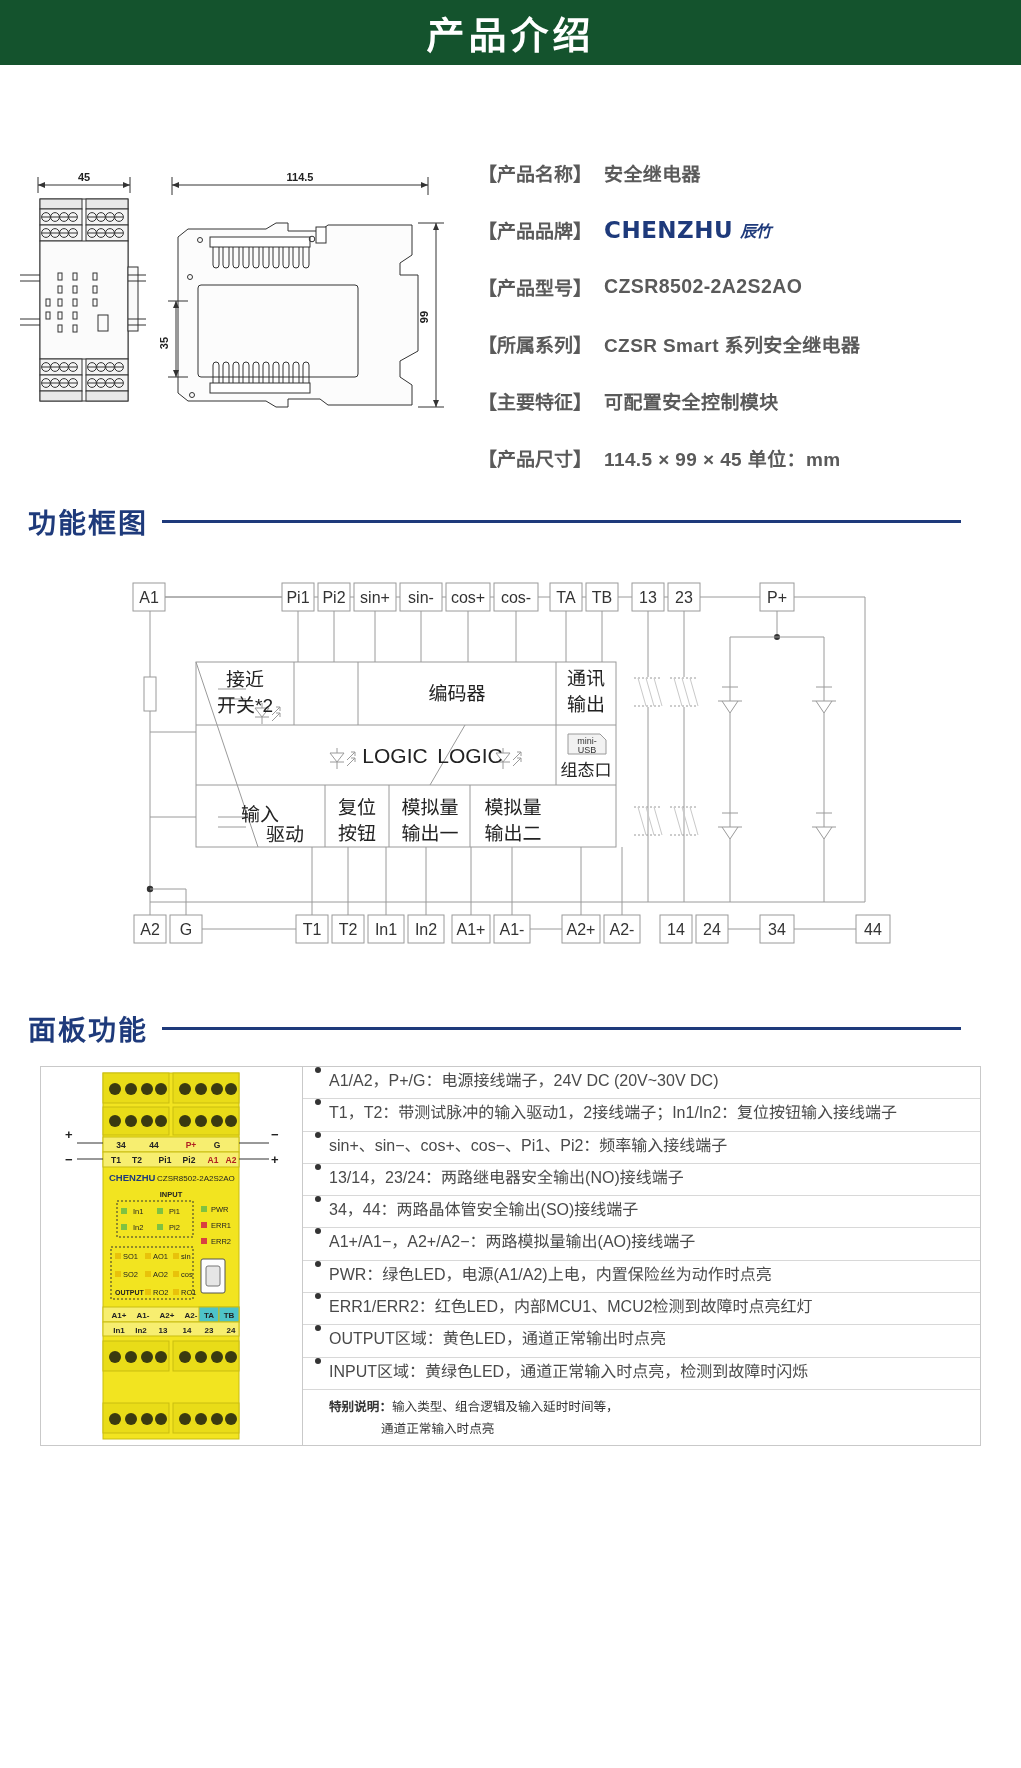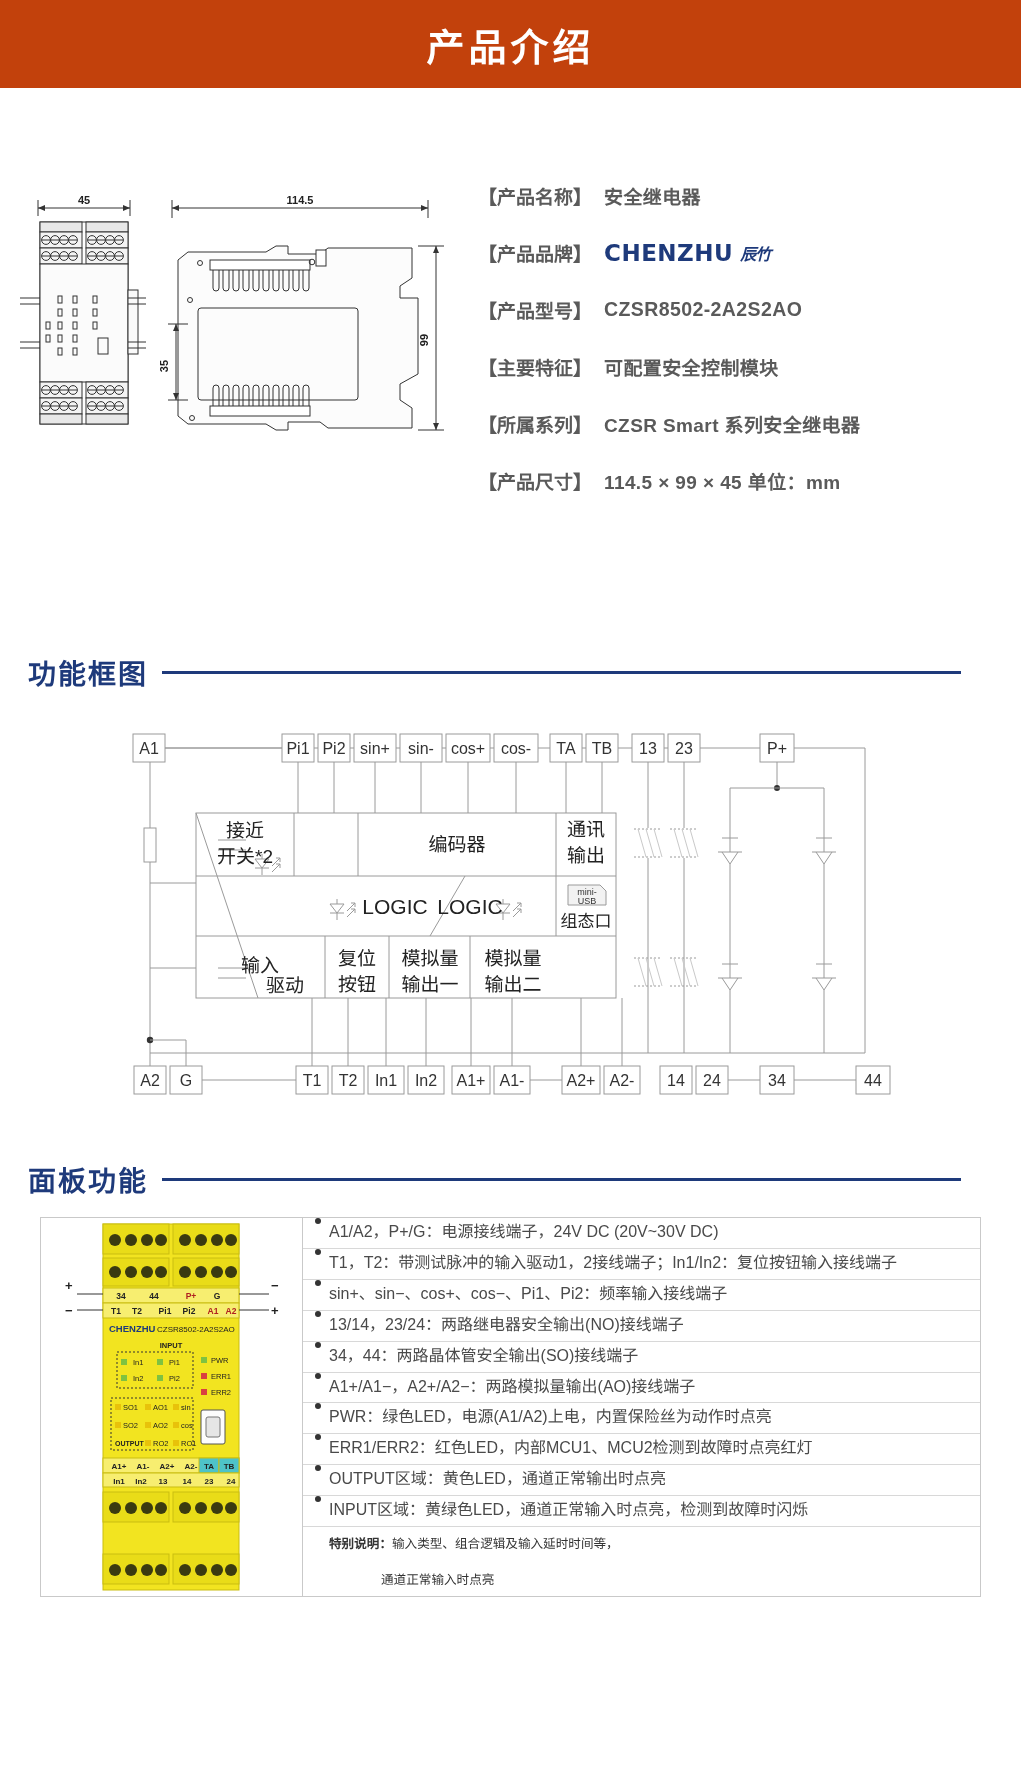--- a/index.html
+++ b/index.html
@@ -8,21 +8,21 @@
     width:1021px; height:1768px;
     background:#ffffff;
     font-family:"Liberation Sans","DejaVu Sans",sans-serif;
     color:#4a4a4a;
     position:relative;
     overflow:hidden;
   }
 
   
   .banner {
-    height:88px; background:#c2410c;
+    height:65px; background:#14532d;
     display:flex; align-items:center; justify-content:center;
   }
   .banner-title {
     color:#fff; font-size:38px; font-weight:bold; letter-spacing:4px;
   }
 
   
   .product-section {
     display:flex; padding:90px 30px 0 20px; gap:10px;
   }
@@ -69,21 +69,21 @@
   .bullet-row {
     display:flex; align-items:flex-start; gap:8px;
     border-bottom:1px solid #d8d8d8;
     padding:0 12px; font-size:16px; color:#4a4a4a;
     flex:1; min-height:0;
   }
   .bullet-row:last-child { border-bottom:none; }
   .dot { width:6px; height:6px; background:#333; border-radius:50%; flex:none; }
   .note-row {
     display:flex; padding:6px 12px 8px 26px; font-size:12.6px; color:#333;
-    flex-direction:column; gap:17px; justify-content:center; flex:1.25;
+    flex-direction:column; gap:3px; justify-content:center; flex:1.25;
   }
   .note-row b { font-weight:bold; }
   .note-line2 { padding-left:52px; }
 </style>
 </head>
 <body>
 
 <div class="banner">
   <div class="banner-title">产品介绍</div>
 </div>
@@ -293,35 +293,35 @@
       <div class="brand-logo">
         <span class="brand-en">CHENZHU</span>
         <span class="brand-cn">辰竹</span>
       </div>
     </div>
     <div class="spec-row">
       <div class="spec-label">【产品型号】</div>
       <div class="spec-value model">CZSR8502-2A2S2AO</div>
     </div>
     <div class="spec-row">
+      <div class="spec-label">【所属系列】</div>
+      <div class="spec-value">CZSR Smart 系列安全继电器</div>
+    </div>
+    <div class="spec-row">
       <div class="spec-label">【主要特征】</div>
       <div class="spec-value">可配置安全控制模块</div>
-    </div>
-    <div class="spec-row">
-      <div class="spec-label">【所属系列】</div>
-      <div class="spec-value">CZSR Smart 系列安全继电器</div>
     </div>
     <div class="spec-row">
       <div class="spec-label">【产品尺寸】</div>
       <div class="spec-value">114.5 × 99 × 45    单位：mm</div>
     </div>
   </div>
 </div>
 
-<div class="sec-head" style="margin-top:128px;">
+<div class="sec-head" style="">
   <div class="t">功能框图</div>
   <div class="rule"></div>
 </div>
 
 <div class="blockdiagram-wrap">
 <svg width="1021" height="400" viewBox="0 0 1021 400">
   <g stroke="#9a9a9a" stroke-width="1" fill="none">
 
     <line x1="150" y1="20" x2="150" y2="325"></line>
     <line x1="150" y1="20" x2="865" y2="20"></line>

